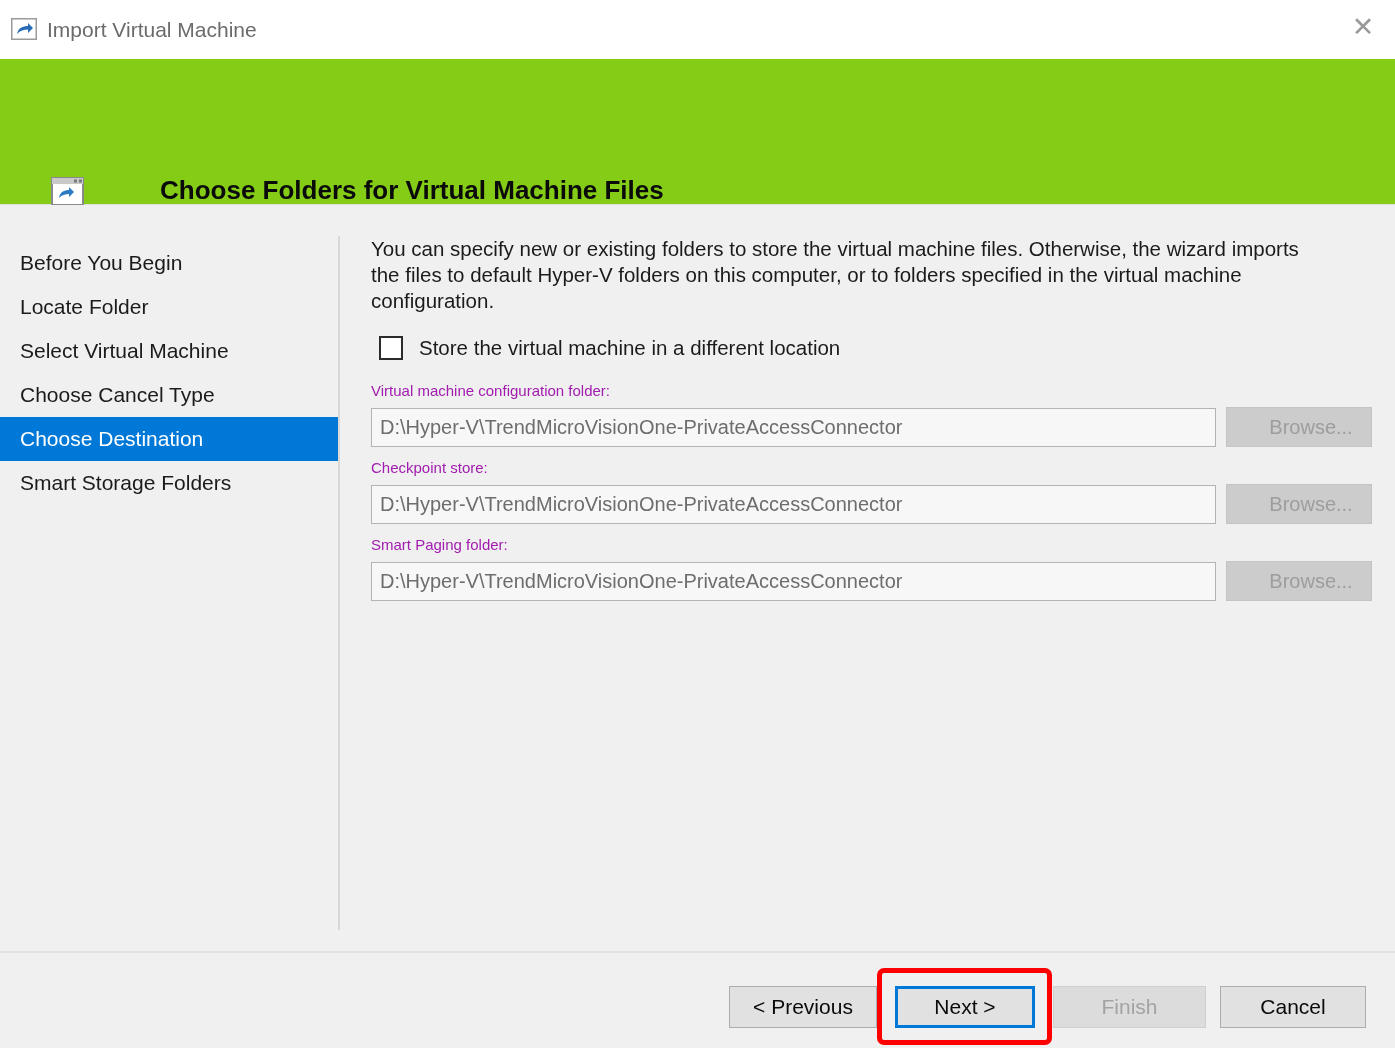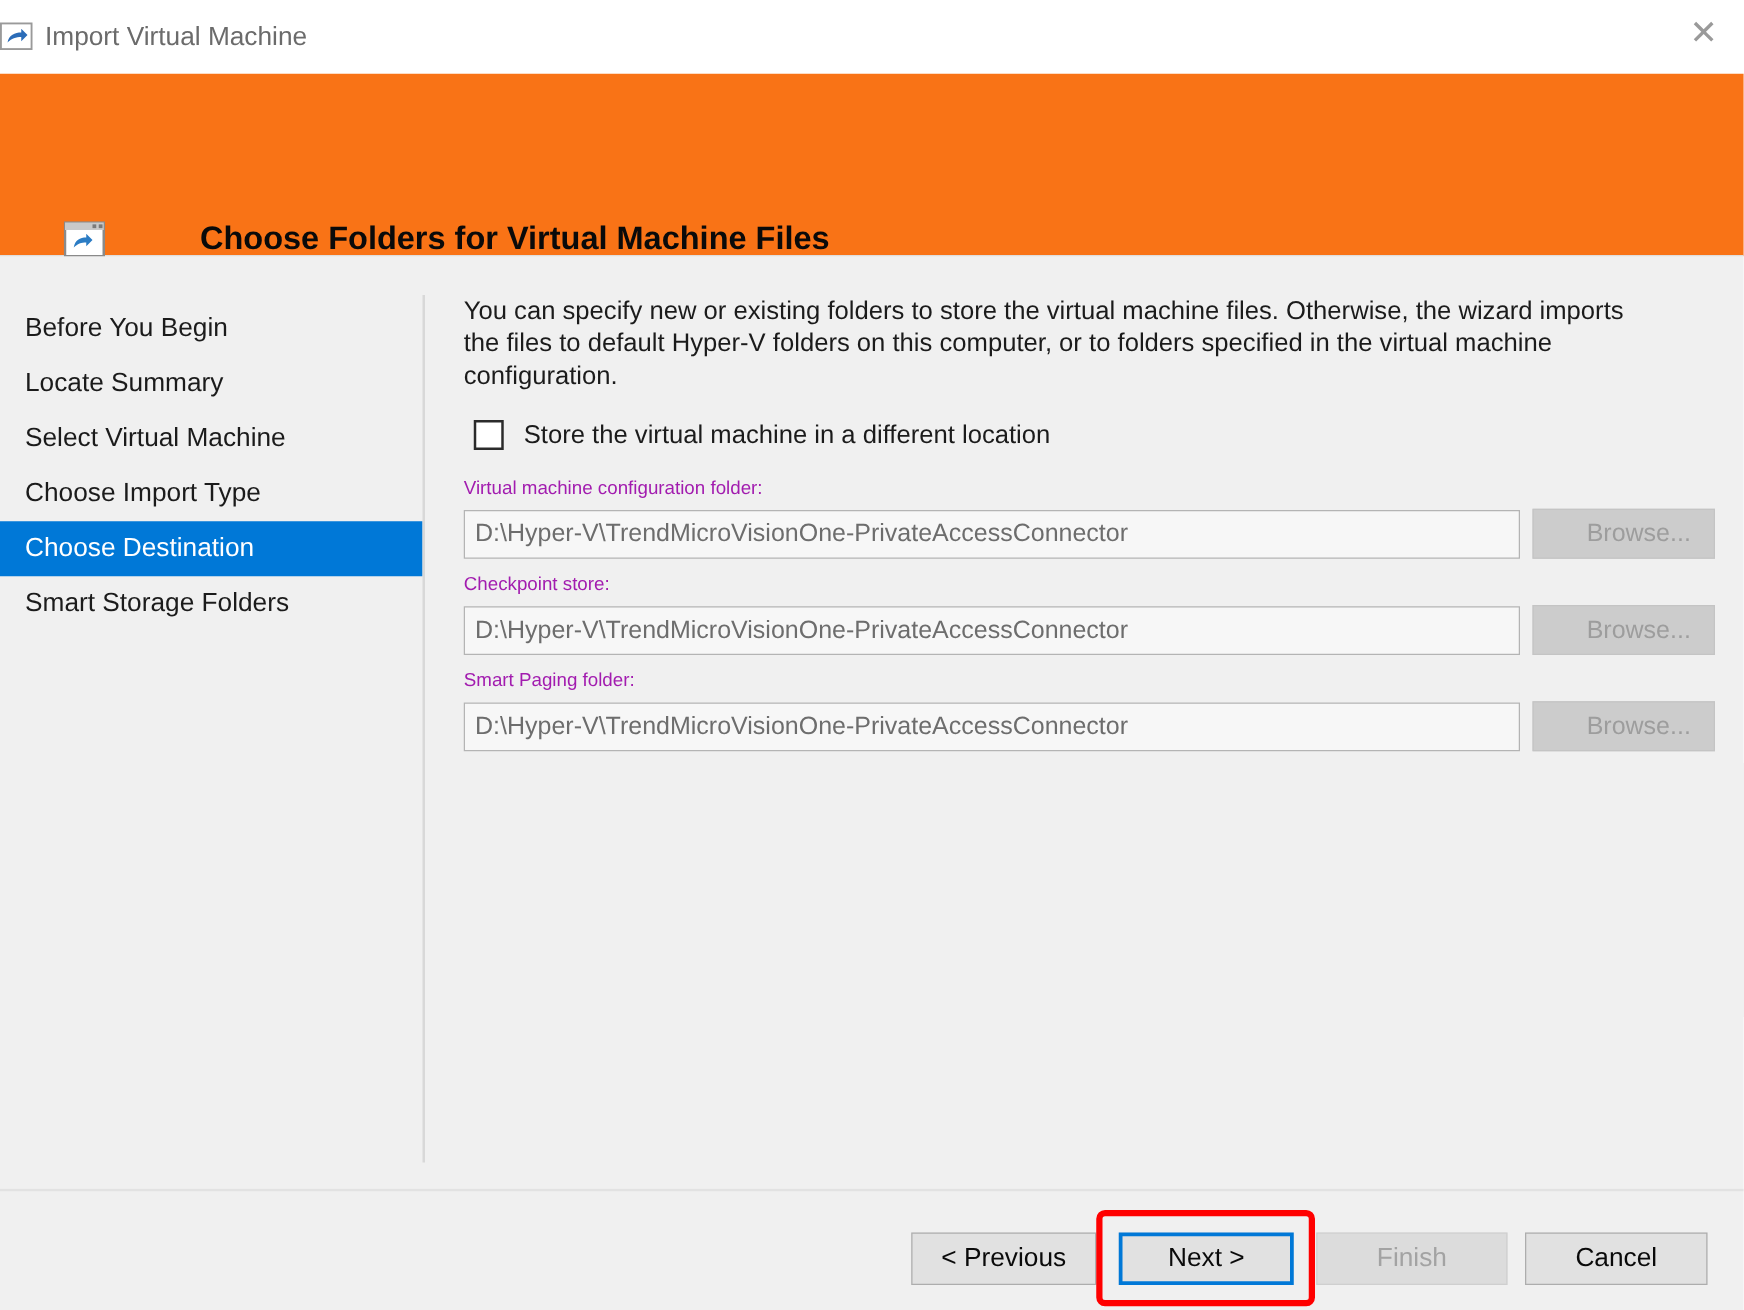--- a/index.html
+++ b/index.html
@@ -21,20 +21,21 @@
   }
 
   
   .titlebar {
     position: relative;
     height: 59px;
     flex: 0 0 59px;
     background: #ffffff;
     display: flex;
     align-items: center;
+    padding-left: 11px;
   }
   .title-icon {
     width: 26px; height: 22px;
     flex: 0 0 auto;
     margin-top: -2px;
     position: relative;
   }
   .title-text {
     font-size: 21px;
     color: #6b6b6b;
@@ -56,21 +57,21 @@
     color: #9a9a9a;
     line-height: 1;
     font-family: "DejaVu Sans", sans-serif;
     font-weight: 300;
   }
 
   
   .header {
     flex: 0 0 146px;
     height: 146px;
-    background: #f97316;
+    background: #84cc16;
     border-bottom: 1px solid #dedede;
     display: flex;
     align-items: flex-start;
     position: relative;
   }
   .header-icon {
     position: absolute;
     left: 51px; top: 118px;
     width: 33px; height: 29px;
   }
@@ -272,27 +273,27 @@
     <div class="header-title">Choose Folders for Virtual Machine Files</div>
   </div>
 
   <div class="body">
 
     <div class="sidebar">
       <div class="nav-item">
         <span>Before You Begin</span>
       </div>
       <div class="nav-item">
-        <span>Locate Summary</span>
+        <span>Locate Folder</span>
       </div>
       <div class="nav-item">
         <span>Select Virtual Machine</span>
       </div>
       <div class="nav-item">
-        <span>Choose Import Type</span>
+        <span>Choose Cancel Type</span>
       </div>
       <div class="nav-item selected">
         <span>Choose Destination</span>
       </div>
       <div class="nav-item">
         <span>Smart Storage Folders</span>
       </div>
     </div>
 
     <div class="divider"></div>

